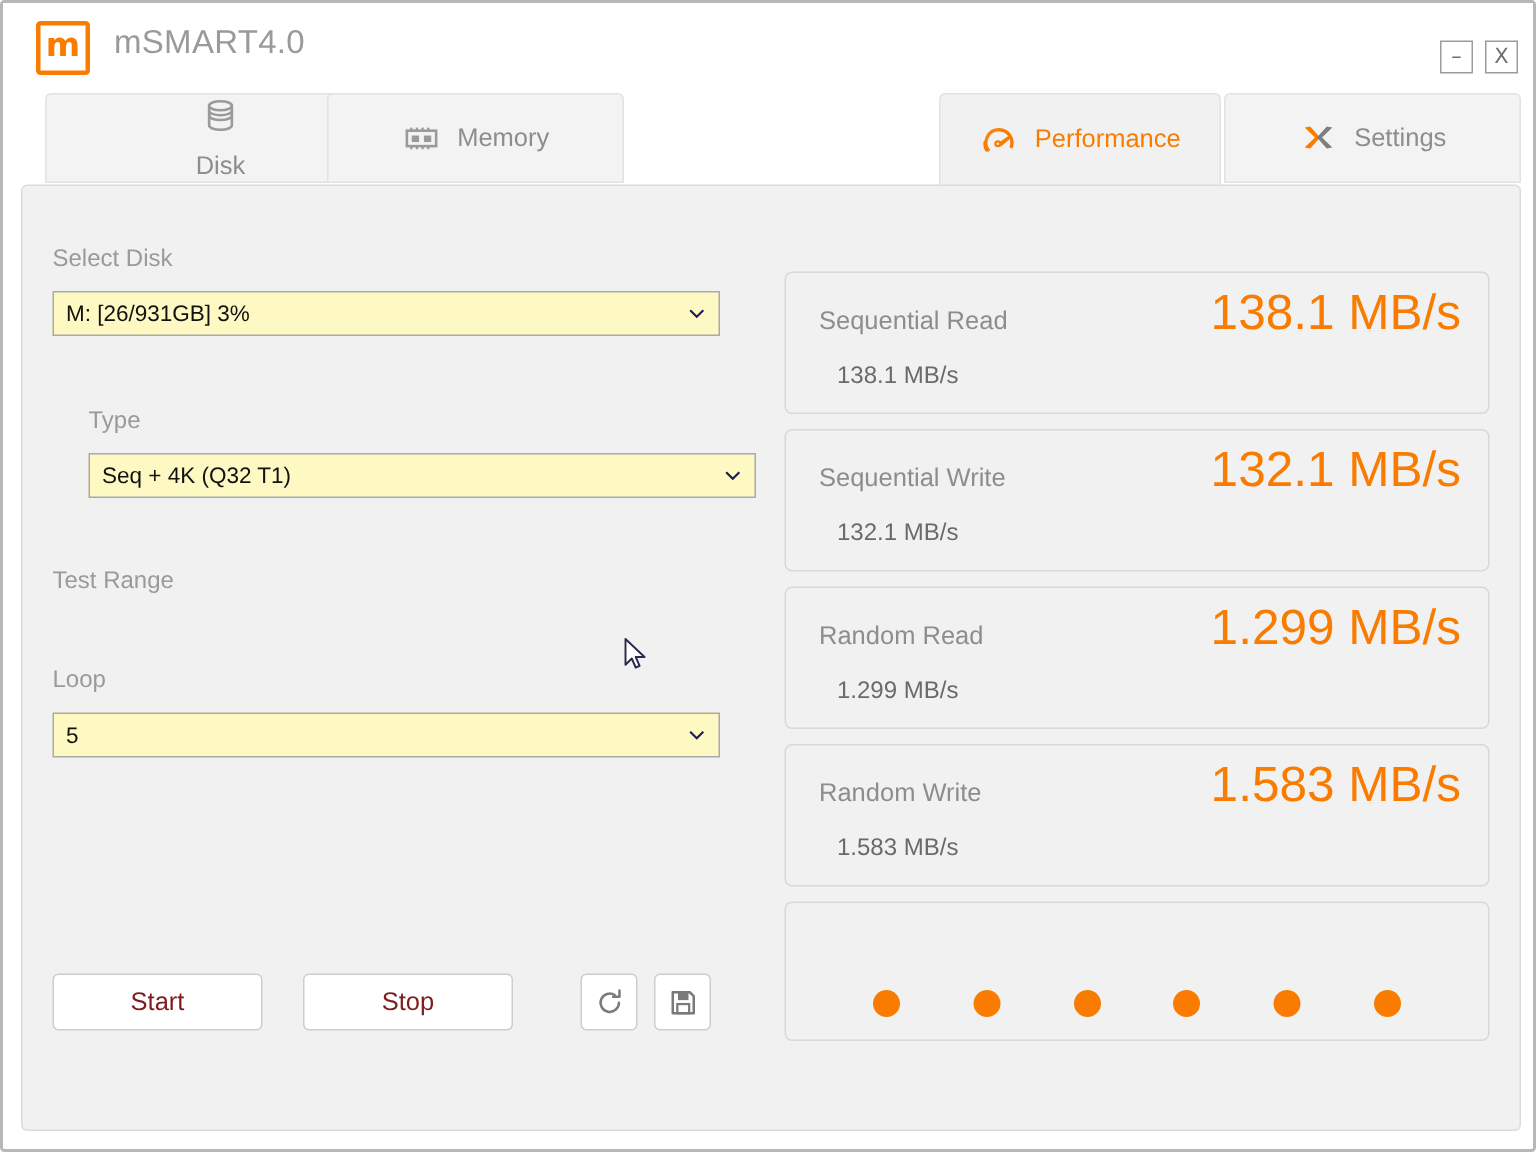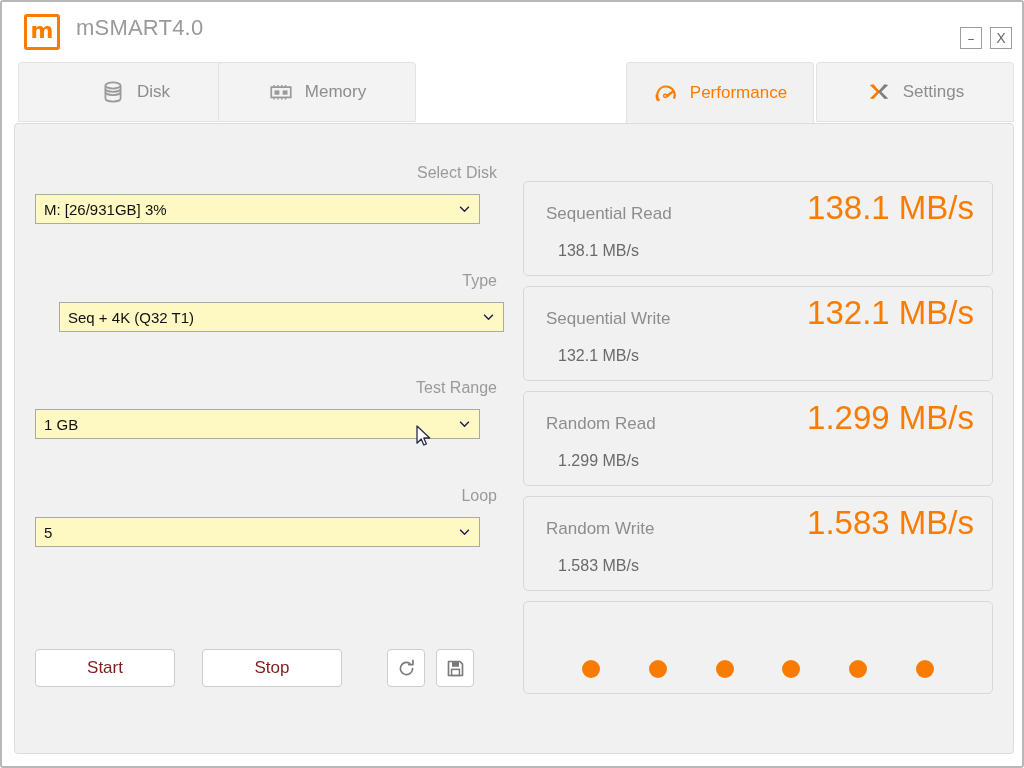--- a/index.html
+++ b/index.html
@@ -88,21 +88,21 @@
   
   .content {
     position: absolute; left: 12px; top: 121px;
     width: 1000px; height: 631px;
     background: #f1f1f1;
     border: 1px solid #dcdcdc;
     border-radius: 4px;
   }
 
   
-  .left-col { position: absolute; left: 20px; top: 40px; width: 462px; text-align: right; }
+  .left-col { position: absolute; left: 20px; top: 40px; width: 462px; }
   .field { margin-bottom: 24px; }
   .field-label {
     font-size: 16px;
     color: #9a9a9a;
     margin-bottom: 12px;
     display: block;
   }
   .select {
     position: relative;
     width: 445px; height: 30px;
@@ -199,21 +199,21 @@
     <div class="logo-box">
       <span class="logo-m">m</span>
     </div>
     <div class="app-title">mSMART4.0</div>
     <div class="win-btn win-min">–</div>
     <div class="win-btn win-close">X</div>
   </div>
 
   <div class="tabbar">
 
-    <div class="tab" style="left:4px; width:234px;">
+    <div class="tab" style="left:16px; width:234px;flex-direction:column;">
       <span class="tab-icon">
         <svg viewBox="0 0 24 24" width="26" height="26">
             <g fill="none" stroke="#9a9a9a" stroke-width="1.6">
           <ellipse cx="12" cy="6" rx="7" ry="2.8"></ellipse>
           <path d="M5 6v12c0 1.6 3.1 2.8 7 2.8s7-1.2 7-2.8V6"></path>
           <path d="M5 12c0 1.6 3.1 2.8 7 2.8s7-1.2 7-2.8"></path>
           <path d="M5 9c0 1.6 3.1 2.8 7 2.8S19 10.6 19 9"></path>
         </g>
           </svg>
       </span>
@@ -286,26 +286,20 @@
         <div class="select">
           <span class="select-value">Seq + 4K (Q32 T1)</span>
           <svg class="chev" viewBox="0 0 12 8">
             <path d="M1 1.5L6 6.5L11 1.5" fill="none" stroke="#1b1b55" stroke-width="1.6"></path>
           </svg>
         </div>
       </div>
 
       <div class="field" style="margin-top:47px;">
         <span class="field-label">Test Range</span>
-        <div class="select">
-          <span class="select-value">1 GB</span>
-          <svg class="chev" viewBox="0 0 12 8">
-            <path d="M1 1.5L6 6.5L11 1.5" fill="none" stroke="#1b1b55" stroke-width="1.6"></path>
-          </svg>
-        </div>
       </div>
 
       <div class="field" style="margin-top:48px;">
         <span class="field-label">Loop</span>
         <div class="select">
           <span class="select-value">5</span>
           <svg class="chev" viewBox="0 0 12 8">
             <path d="M1 1.5L6 6.5L11 1.5" fill="none" stroke="#1b1b55" stroke-width="1.6"></path>
           </svg>
         </div>

